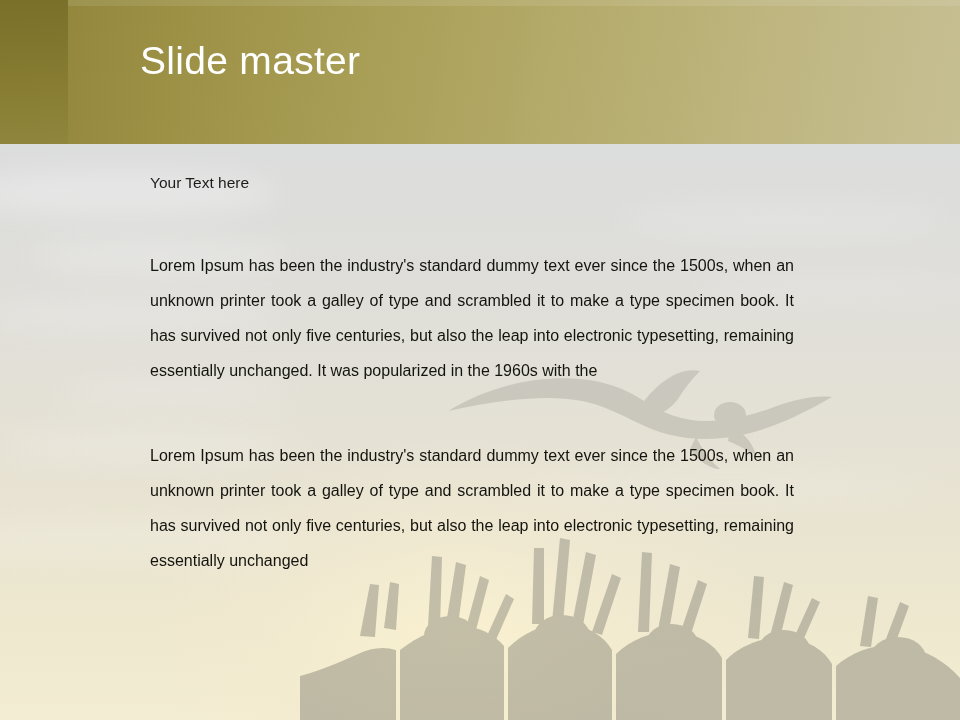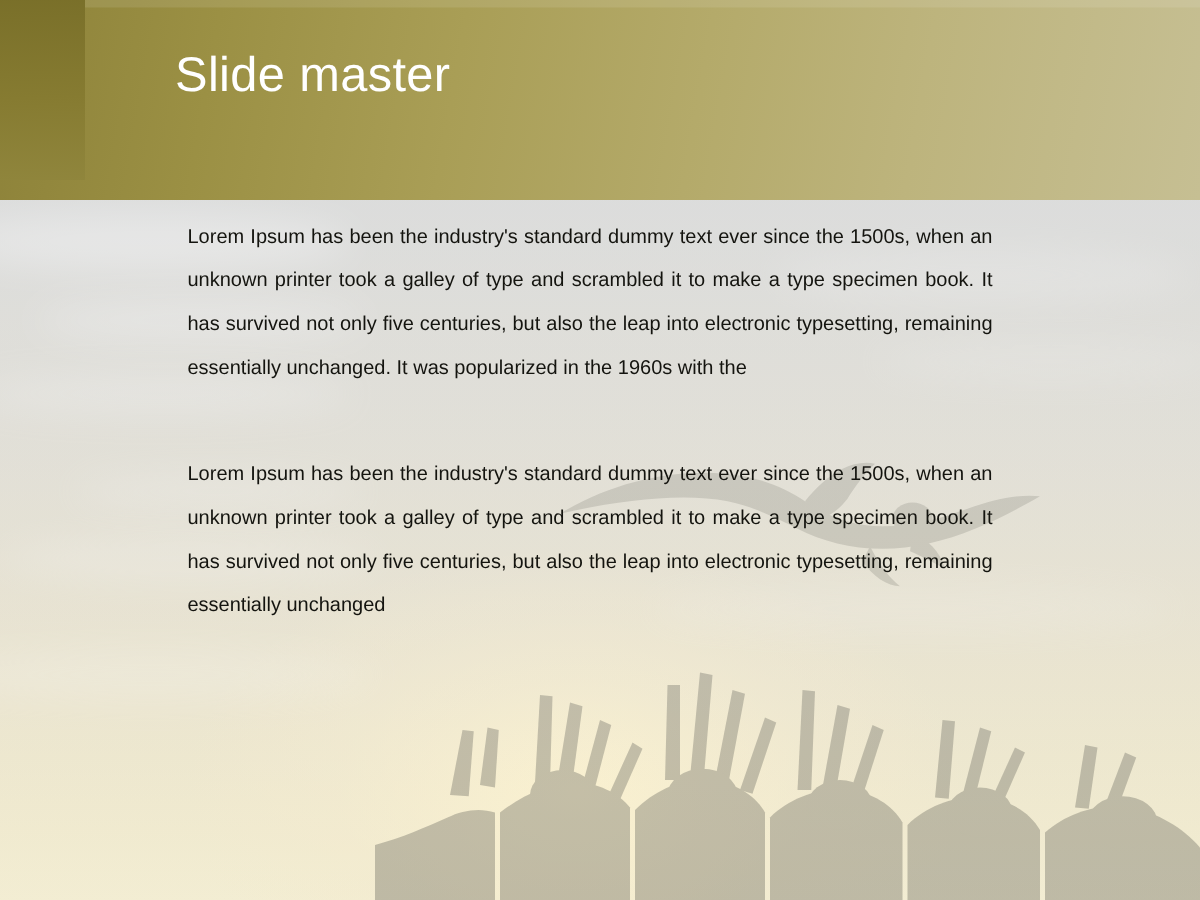--- a/index.html
+++ b/index.html
@@ -84,21 +84,21 @@
     inset: 0;
     background: linear-gradient(180deg, rgba(225,226,229,0.55) 0%, rgba(225,226,229,0.35) 45%, rgba(236,232,214,0.18) 100%);
   }
 
   
   .header-band {
     position: absolute;
     left: 0;
     top: 0;
     width: 960px;
-    height: 160px;
+    height: 144px;
     background: linear-gradient(100deg,
       #8d8239 0%,
       #9b9044 18%,
       #a99e56 38%,
       #b4aa6a 58%,
       #bdb47d 76%,
       #c6bf93 100%);
   }
   .header-left-strip {
     position: absolute;
@@ -214,17 +214,18 @@
     <div class="bg-wash"></div>
   </div>
 
   <div class="header-band">
     <div class="header-left-strip"></div>
     <div class="header-top-edge"></div>
     <div class="header-title">Slide master</div>
   </div>
 
   <div class="content">
+    <p class="subtitle">Your Text here</p>
     <p class="para">Lorem Ipsum has been the industry's standard dummy text ever since the 1500s, when an unknown printer took a galley of type and scrambled it to make a type specimen book. It has survived not only five centuries, but also the leap into electronic typesetting, remaining essentially unchanged. It was popularized in the 1960s with the</p>
     <p class="para">Lorem Ipsum has been the industry's standard dummy text ever since the 1500s, when an unknown printer took a galley of type and scrambled it to make a type specimen book. It has survived not only five centuries, but also the leap into electronic typesetting, remaining essentially unchanged</p>
   </div>
 
 </div>
 
 </body></html>

